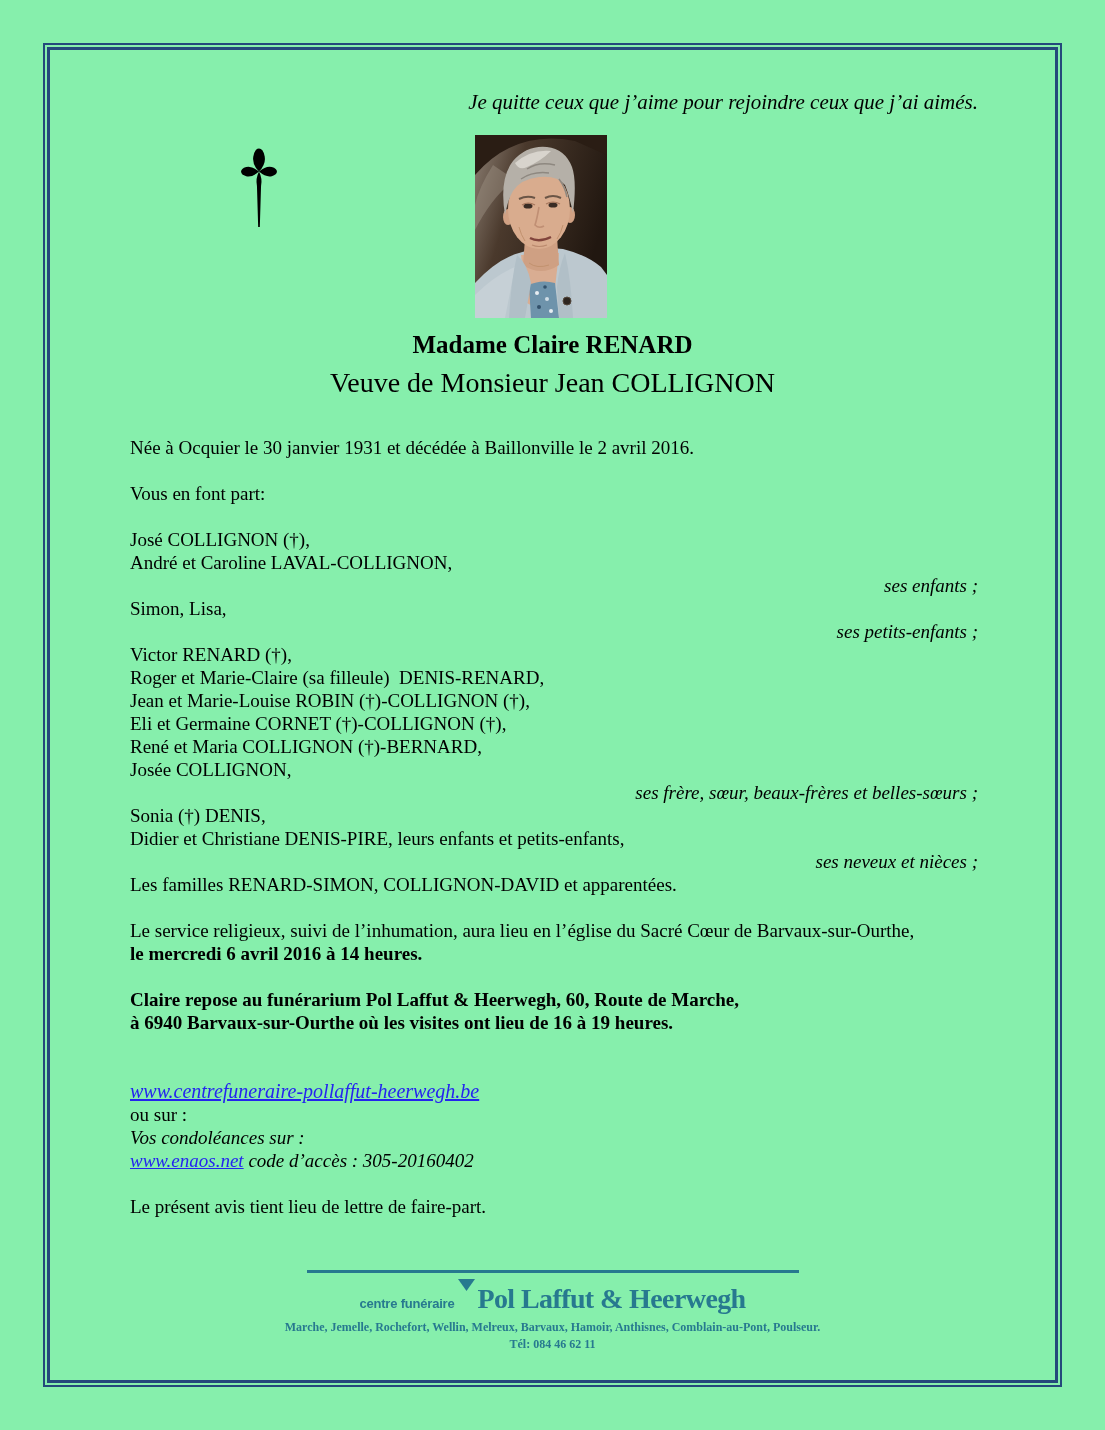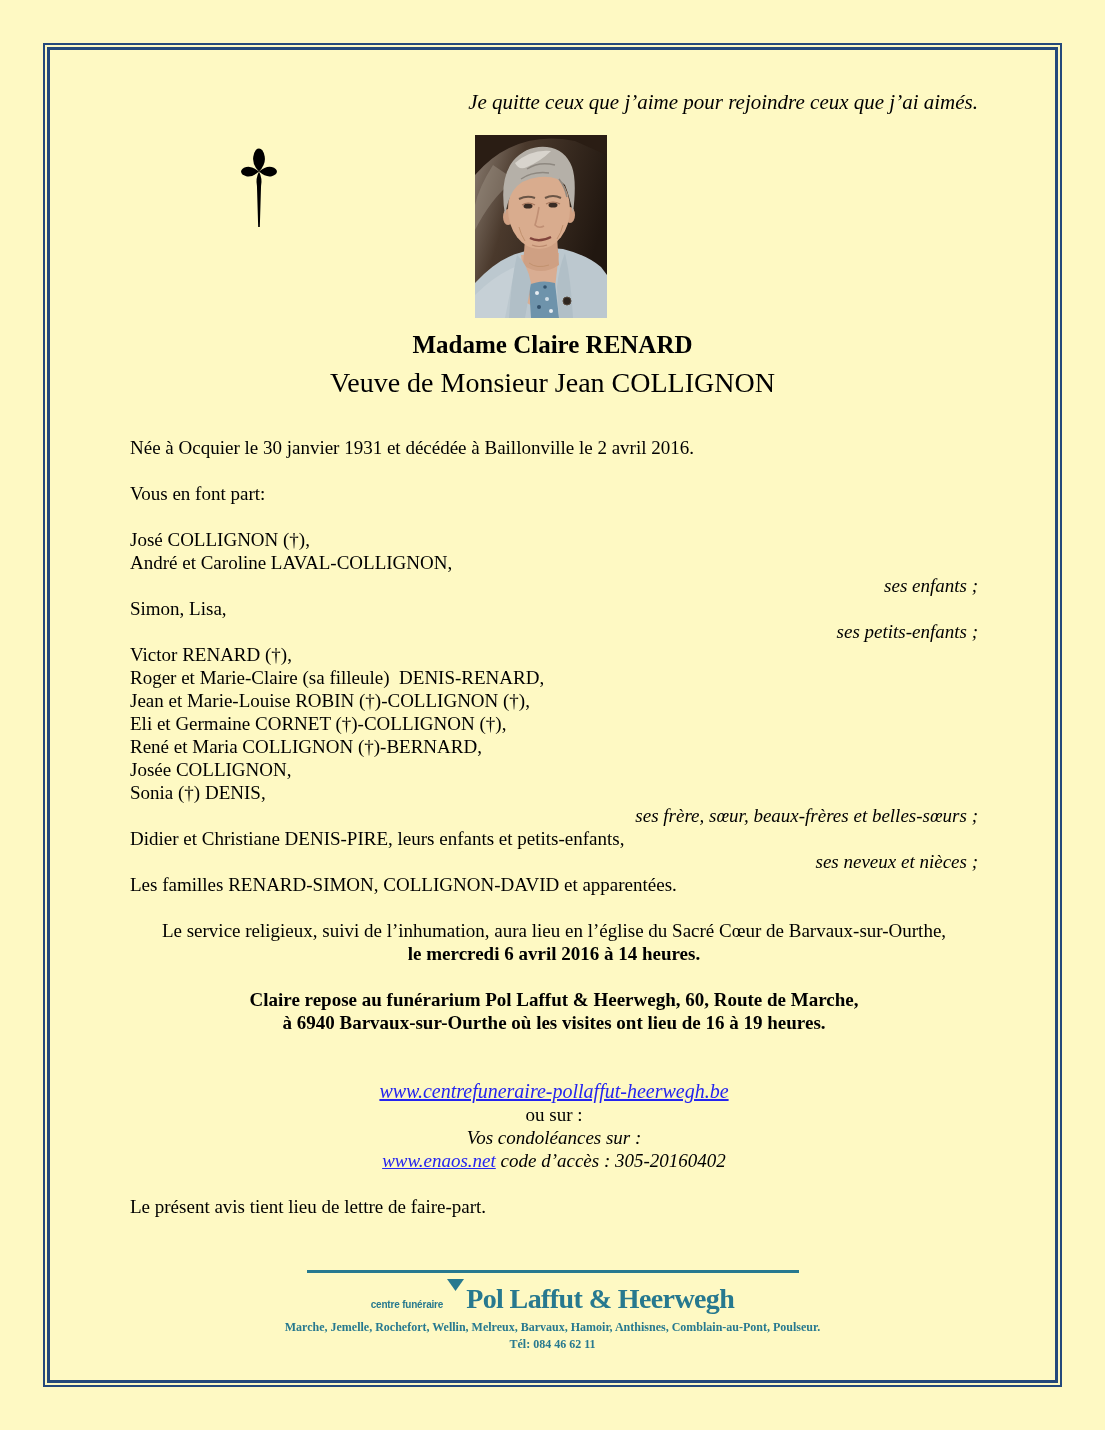--- a/index.html
+++ b/index.html
@@ -1,45 +1,45 @@
 <!DOCTYPE html>
 <html><head>
 <meta charset="utf-8">
 <style>
   html,body{margin:0;padding:0;background:#ffffff;}
-  .page{position:relative;width:1105px;height:1430px;background:#fef9c3;overflow:hidden;
+  .page{position:relative;width:1105px;height:1430px;background:#86efac;overflow:hidden;
         font-family:"Liberation Serif", serif;color:#000;}
   
   .frame{position:absolute;inset:43px;border:2px solid #24497B;}
   .frame-inner{position:absolute;inset:2px;border:3px solid #24497B;}
   
   .quote-wrap{position:absolute;left:130px;right:127px;top:90px;text-align:right;}
   .quote{font-style:italic;font-size:21px;}
   
   .cross{position:absolute;left:240px;top:147px;}
   
   .photo{position:absolute;left:475px;top:135px;width:132px;height:183px;overflow:hidden;}
   
   .title{position:absolute;left:0;right:0;top:331px;text-align:center;font-size:25px;font-weight:bold;}
   .subtitle{position:absolute;left:0;right:0;top:367px;text-align:center;font-size:28px;}
   
   .body{position:absolute;left:130px;width:848px;top:436px;font-size:19px;line-height:23px;}
   .line{white-space:pre-wrap;}
   .sp{height:23px;}
   .rel{text-align:right;font-style:italic;}
-  .ctr{text-align:center;}
+  .ctr{}
   .b{font-weight:bold;}
   .it{font-style:italic;}
   .link{color:#2424EF;text-decoration:underline;font-style:italic;cursor:pointer;}
   .biglink{font-size:20px;margin-top:28px;}
   
   .footer{position:absolute;left:0;right:0;top:1270px;text-align:center;color:#27798F;}
   .footer-rule{width:492px;height:3px;background:#27798F;margin:0 auto;}
   .brand-row{display:flex;justify-content:center;align-items:baseline;margin-top:10px;height:30px;}
-  .brand-small{font-family:"Liberation Sans", sans-serif;font-weight:bold;font-size:10px;letter-spacing:-0.2px;}
+  .brand-small{font-family:"Liberation Sans", sans-serif;font-weight:bold;font-size:13px;letter-spacing:-0.2px;}
   .brand-tri{align-self:flex-start;margin:-6px 2px 0 4px;}
   .brand-large{font-family:Liberation Serif, serif;font-weight:bold;font-size:28px;letter-spacing:-0.6px;}
   .towns{font-size:12px;font-weight:bold;margin-top:7px;}
   .phone{font-size:12px;font-weight:bold;margin-top:2px;}
 </style>
 </head>
 <body>
 
 <div class="page">
   <div class="frame">
@@ -128,22 +128,22 @@
     <div class="line">André et Caroline LAVAL-COLLIGNON,</div>
     <div class="line rel">ses enfants ;</div>
     <div class="line">Simon, Lisa,</div>
     <div class="line rel">ses petits-enfants ;</div>
     <div class="line">Victor RENARD (†),</div>
     <div class="line">Roger et Marie-Claire (sa filleule)  DENIS-RENARD,</div>
     <div class="line">Jean et Marie-Louise ROBIN (†)-COLLIGNON (†),</div>
     <div class="line">Eli et Germaine CORNET (†)-COLLIGNON (†),</div>
     <div class="line">René et Maria COLLIGNON (†)-BERNARD,</div>
     <div class="line">Josée COLLIGNON,</div>
+    <div class="line rel">ses frère, sœur, beaux-frères et belles-sœurs ;</div>
     <div class="line">Sonia (†) DENIS,</div>
-    <div class="line rel">ses frère, sœur, beaux-frères et belles-sœurs ;</div>
     <div class="line">Didier et Christiane DENIS-PIRE, leurs enfants et petits-enfants,</div>
     <div class="line rel">ses neveux et nièces ;</div>
     <div class="line">Les familles RENARD-SIMON, COLLIGNON-DAVID et apparentées.</div>
     <div class="sp"></div>
     <div class="line ctr">Le service religieux, suivi de l’inhumation, aura lieu en l’église du Sacré Cœur de Barvaux-sur-Ourthe,</div>
     <div class="line ctr b">le mercredi 6 avril 2016 à 14 heures.</div>
     <div class="sp"></div>
     <div class="line ctr b">Claire repose au funérarium Pol Laffut &amp; Heerwegh, 60, Route de Marche,</div>
     <div class="line ctr b">à 6940 Barvaux-sur-Ourthe où les visites ont lieu de 16 à 19 heures.</div>
     <div class="sp"></div>

